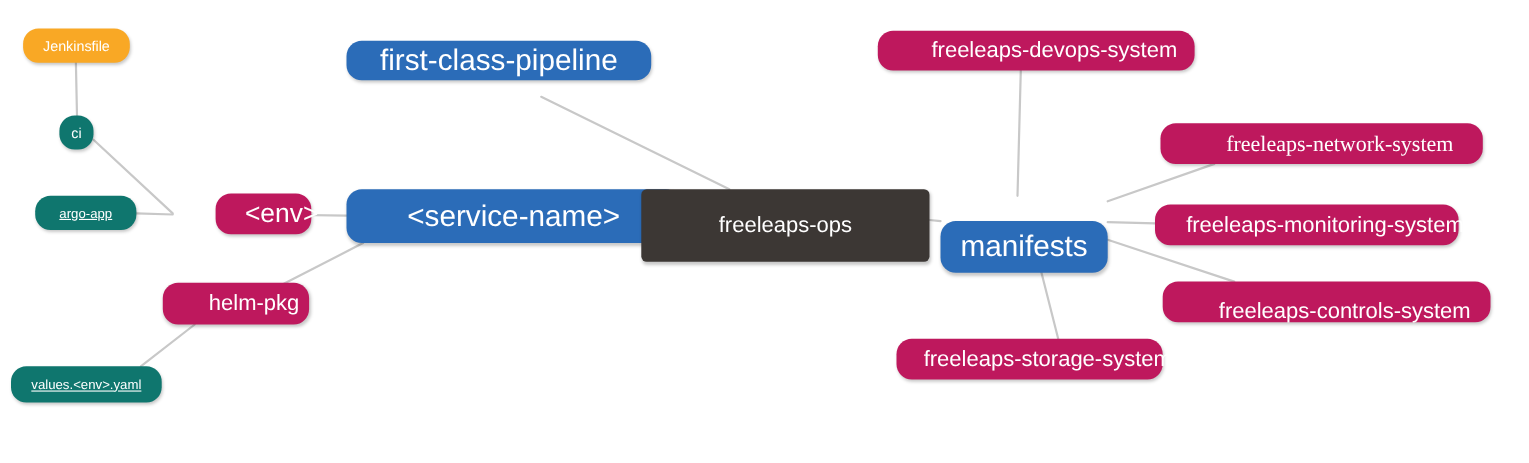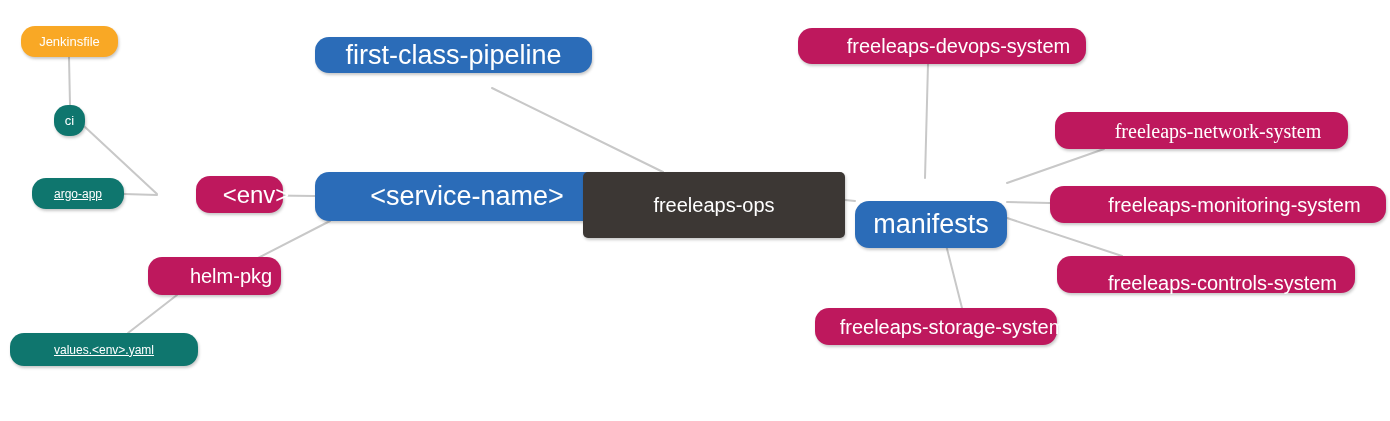--- a/index.html
+++ b/index.html
@@ -66,42 +66,42 @@
       </div>
       <div class="node n-red sz-sm" style="left: 32px; top: 178px; width: 92px; height: 31px;">
         <span>argo-app</span>
       </div>
       <div class="node n-green sz-lg" style="left: 157px; top: 176px; width: 87px; height: 37px; margin-left: 39px;">
         <span>&lt;env&gt;</span>
       </div>
       <div class="node n-green sz-md" style="left: 148px; top: 257px; width: 133px; height: 38px;">
         <span>helm-pkg</span>
       </div>
-      <div class="node n-red sz-sm" style="left: 10px; top: 333px; width: 188px; height: 33px;">
+      <div class="node n-red sz-sm" style="left: 10px; top: 333px; width: 137px; height: 33px;">
         <span>values.&lt;env&gt;.yaml</span>
       </div>
       <div class="node n-blue sz-xl" style="left: 315px; top: 37px; width: 277px; height: 36px;">
         <span>first-class-pipeline</span>
       </div>
       <div class="node n-blue sz-xl" style="left: 315px; top: 172px; width: 304px; height: 49px;">
         <span>&lt;service-name&gt;</span>
       </div>
       <div class="node n-root sz-md" style="left: 583px; top: 172px; width: 262px; height: 66px;">
         <span>freeleaps-ops</span>
       </div>
       <div class="node n-blue sz-xl" style="left: 855px; top: 178px; width: 152px; height: 47px; margin-top: 23px;">
         <span>manifests</span>
       </div>
       <div class="node n-green sz-md" style="left: 798px; top: 28px; width: 288px; height: 36px;">
         <span>freeleaps-devops-system</span>
       </div>
       <div class="node n-green sz-md" style="left: 1055px; top: 112px; width: 293px; height: 37px; font-family: Liberation Serif, serif;">
         <span>freeleaps-network-system</span>
       </div>
-      <div class="node n-green sz-md" style="left: 1050px; top: 186px; width: 336px; height: 37px;">
+      <div class="node n-green sz-md" style="left: 1050px; top: 186px; width: 276px; height: 37px;">
         <span>freeleaps-monitoring-system</span>
       </div>
       <div class="node n-green sz-md" style="left: 1057px; top: 256px; width: 298px; height: 37px; align-items: flex-end;">
         <span>freeleaps-controls-system</span>
       </div>
       <div class="node n-green sz-md" style="left: 815px; top: 308px; width: 242px; height: 37px;">
         <span>freeleaps-storage-system</span>
       </div>
     </div>
 </div>

